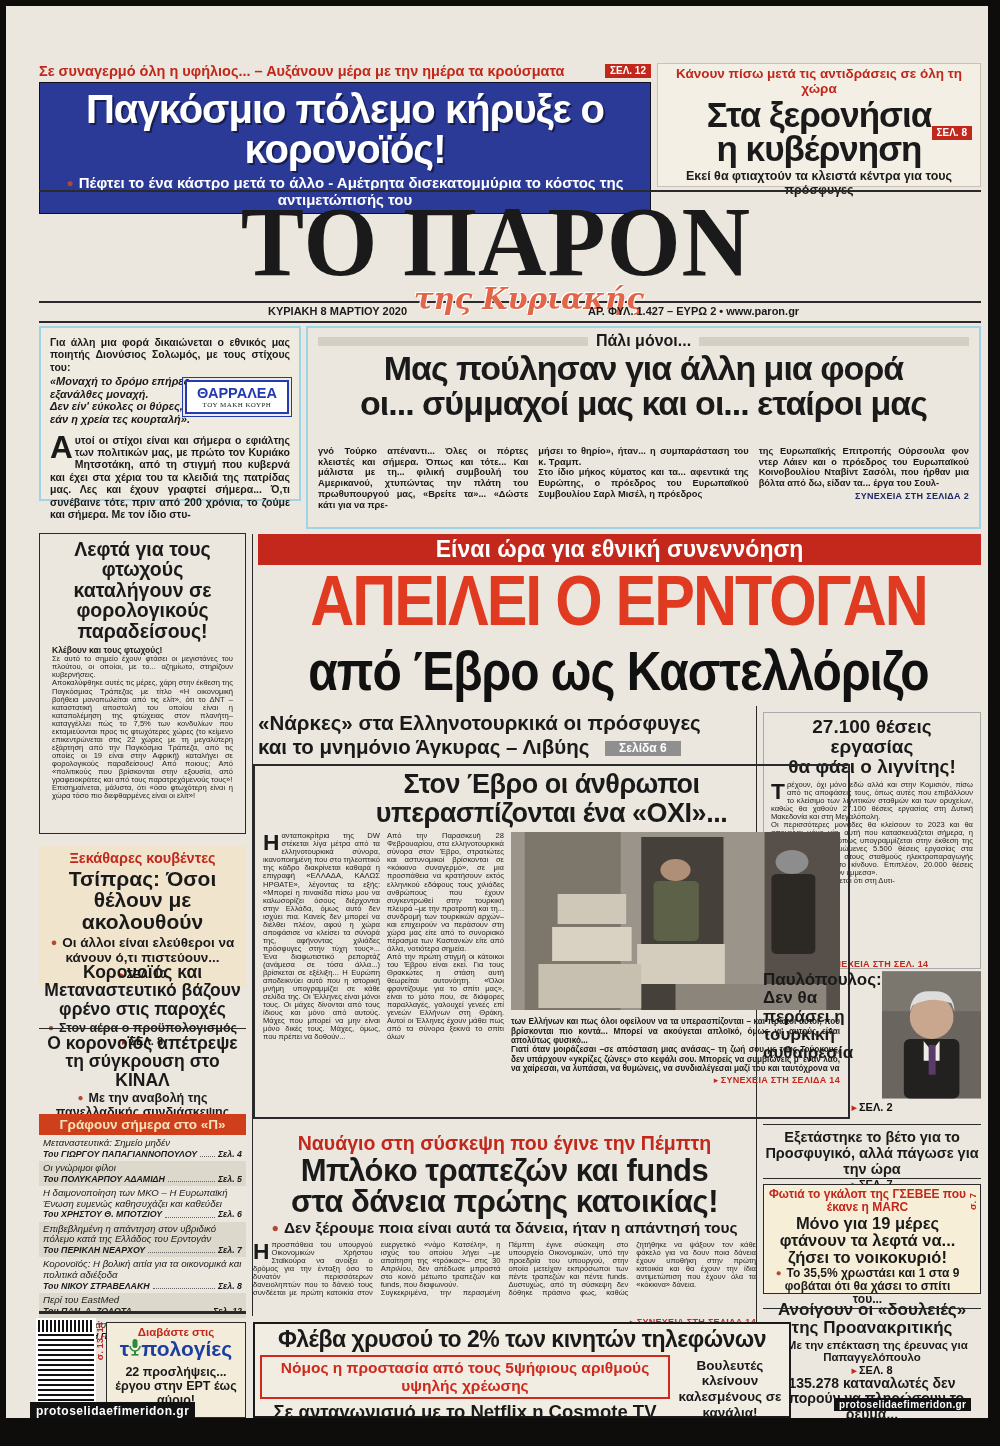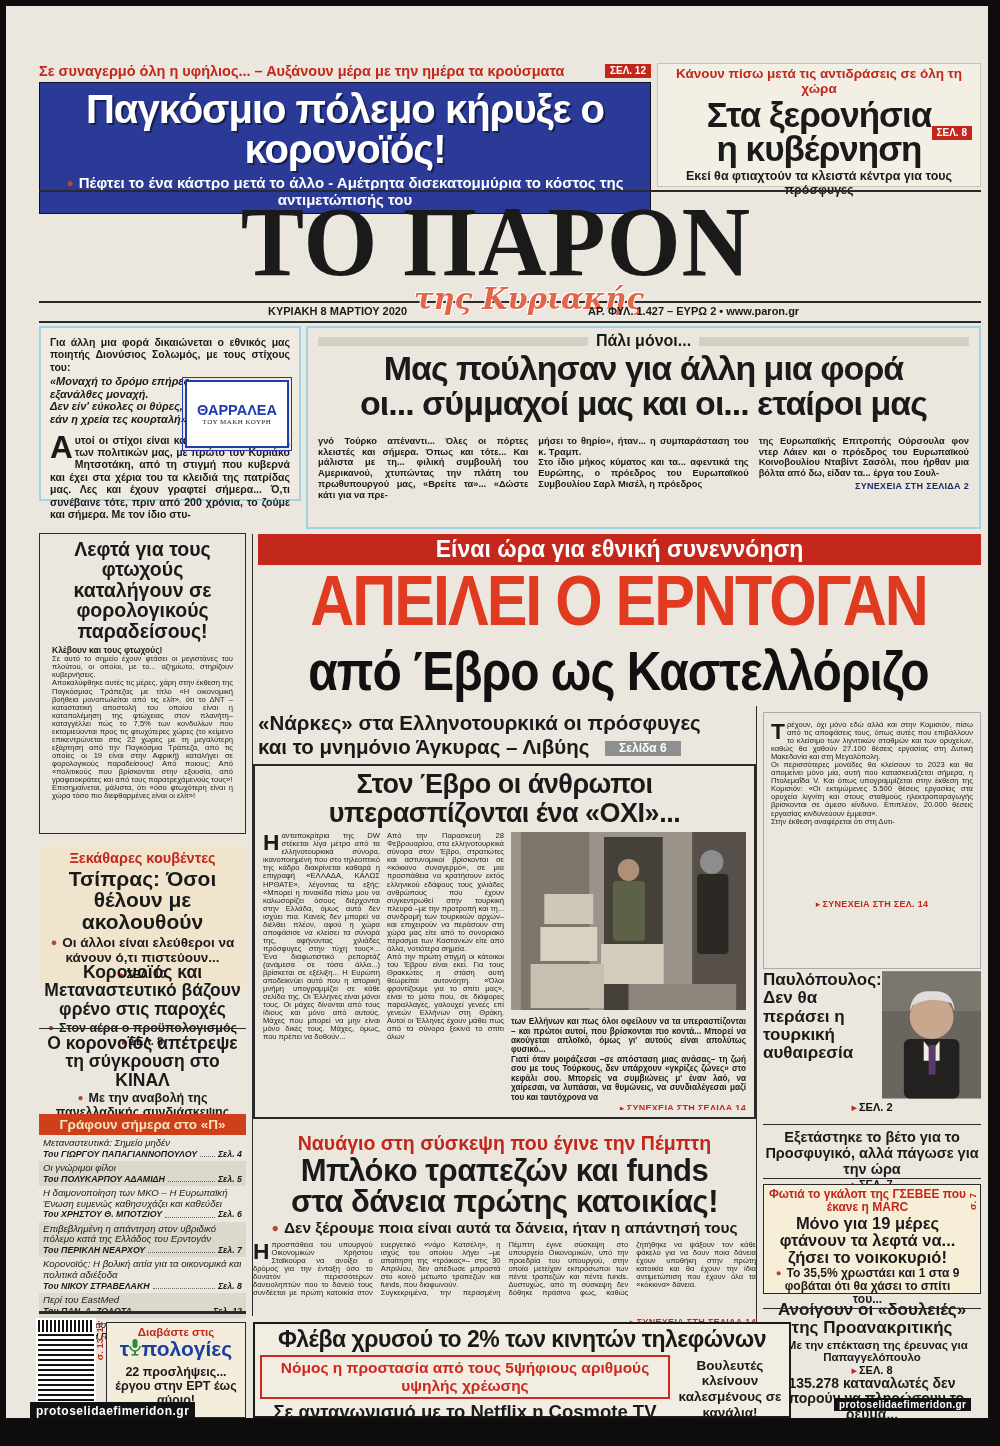--- a/index.html
+++ b/index.html
@@ -65,35 +65,35 @@
   <div class="abs b" style="left:262px;top:299px;font-size:11px;">ΚΥΡΙΑΚΗ 8 ΜΑΡΤΙΟΥ 2020</div>
   <div class="abs" style="left:408px;top:276px;font-family:'DejaVu Serif',serif;font-style:italic;font-weight:bold;font-size:29px;color:#e2654a;text-shadow:1px 1px 0 #fff,-1px -1px 0 #fff;">της Κυριακής</div>
   <div class="abs b" style="left:582px;top:299px;font-size:11px;">ΑΡ. ΦΥΛ. 1.427  –  ΕΥΡΩ 2 • www.paron.gr</div>
 
   <div class="abs" style="left:33px;top:320px;width:262px;height:175px;border:2px solid #9fd4e6;background:#efebe1;padding:8px 9px;box-sizing:border-box;">
     <div class="b jt" style="font-size:10.5px;line-height:1.18;">Για άλλη μια φορά δικαιώνεται ο εθνικός μας ποιητής Διονύσιος Σολωμός, με τους στίχους του:</div>
     <div class="b pre" style="font-size:11px;font-style:italic;line-height:1.15;margin-top:2px;width:150px;">«Μοναχή το δρόμο επήρες,
 εξανάλθες μοναχή.
 Δεν είν' εύκολες οι θύρες,
 εάν η χρεία τες κουρταλή».</div>
-    <div class="abs ctr" style="right:10px;top:52px;width:96px;border:2px solid #223bb0;outline:1px solid #223bb0;outline-offset:2px;background:#fff;padding:20px 2px;">
+    <div class="abs ctr" style="right:10px;top:52px;width:96px;border:2px solid #223bb0;outline:1px solid #223bb0;outline-offset:2px;background:#fff;padding:3px 2px;">
       <div style="color:#223bb0;font-weight:800;font-size:14.5px;">ΘΑΡΡΑΛΕΑ</div>
       <div style="font-size:7px;letter-spacing:.5px;font-family:'Liberation Serif',serif;">ΤΟΥ ΜΑΚΗ ΚΟΥΡΗ</div>
     </div>
     <div class="jt dropcap" style="font-size:10.5px;line-height:1.18;margin-top:8px;font-weight:bold;">Αυτοί οι στίχοι είναι και σήμερα ο εφιάλτης των πολιτικών μας, με πρώτο τον Κυριάκο Μητσοτάκη, από τη στιγμή που κυβερνά και έχει στα χέρια του τα κλειδιά της πατρίδας μας. Λες και έχουν γραφτεί σήμερα... Ό,τι συνέβαινε τότε, πριν από 200 χρόνια, το ζούμε και σήμερα. Με τον ίδιο στυ-</div>
   </div>
 
   <div class="abs" style="left:300px;top:320px;width:675px;height:203px;border:2px solid #9fd4e6;padding:4px 10px;box-sizing:border-box;">
     <div class="kickbars">
       <span class="b" style="font-size:16px;">Πάλι μόνοι...</span>
     </div>
     <div class="ctr" style="font-weight:800;font-size:34px;line-height:1.04;letter-spacing:-1px;margin-top:1px;">
       <span>Μας πούλησαν για άλλη μια φορά</span><br><span>οι... σύμμαχοί μας και οι... εταίροι μας</span>
     </div>
-    <div style="display:flex;gap:10px;margin-top:14px;justify-content:flex-end;">
+    <div style="display:flex;gap:10px;margin-top:24px;">
       <div class="jt pre" style="flex:1;font-size:9.3px;line-height:1.16;font-weight:bold;">γνό Τούρκο απέναντι... Όλες οι πόρτες κλειστές και σήμερα. Όπως και τότε... Και μάλιστα με τη... φιλική συμβουλή του Αμερικανού, χτυπώντας την πλάτη του πρωθυπουργού μας, «Βρείτε τα»... «Δώστε κάτι για να πρε-</div>
       <div class="jt pre" style="flex:1;font-size:9.3px;line-height:1.16;font-weight:bold;">μήσει το θηρίο», ήταν... η συμπαράσταση του κ. Τραμπ.
 Στο ίδιο μήκος κύματος και τα... αφεντικά της Ευρώπης, ο πρόεδρος του Ευρωπαϊκού Συμβουλίου Σαρλ Μισέλ, η πρόεδρος</div>
       <div style="flex:1;">
         <div class="jt pre" style="font-size:9.3px;line-height:1.16;font-weight:bold;">της Ευρωπαϊκής Επιτροπής Ούρσουλα φον ντερ Λάιεν και ο πρόεδρος του Ευρωπαϊκού Κοινοβουλίου Νταβίντ Σασόλι, που ήρθαν μια βόλτα από δω, είδαν τα... έργα του Σουλ-</div>
         <div class="cont-dark" style="text-align:right;margin-top:2px;">ΣΥΝΕΧΕΙΑ ΣΤΗ ΣΕΛΙΔΑ 2</div>
       </div>
     </div>
   </div>
 
@@ -112,27 +112,30 @@
   <div class="abs ctr" style="left:252px;top:528px;width:723px;background:#c4281c;color:#fff;font-weight:800;font-size:23px;padding:2px 0;">Είναι ώρα για εθνική συνεννόηση</div>
   <div class="abs ctr tallhead" style="left:250px;top:560px;width:725px;color:#e03a20;font-weight:800;font-size:61px;letter-spacing:-2px;line-height:1;">ΑΠΕΙΛΕΙ Ο ΕΡΝΤΟΓΑΝ</div>
   <div class="abs ctr tallhead" style="left:250px;top:638px;width:725px;color:#111;font-weight:800;font-size:48px;letter-spacing:-1px;line-height:1;">από Έβρο ως Καστελλόριζο</div>
   <div class="abs" style="left:252px;top:705px;width:496px;font-weight:800;font-size:20.5px;line-height:1.15;">
     <span>«Νάρκες» στα Ελληνοτουρκικά οι πρόσφυγες</span><br>
     <span>και το μνημόνιο Άγκυρας – Λιβύης</span>
     <span class="badge-gray" style="margin-left:10px;">Σελίδα 6</span>
   </div>
 
   <div class="abs" style="left:757px;top:706px;width:218px;height:257px;border:1px solid #aaa;padding:4px 7px;box-sizing:border-box;">
+    <div class="ctr" style="font-weight:800;font-size:19px;line-height:1.05;">
+      <span>27.100 θέσεις εργασίας</span><br><span>θα φάει ο λιγνίτης!</span>
+    </div>
     <div class="jt pre body-sm dropcap" style="margin-top:4px;height:178px;overflow:hidden;">Τρέχουν, όχι μόνο εδώ αλλά και στην Κομισιόν, πίσω από τις αποφάσεις τους, όπως αυτές που επιβάλλουν το κλείσιμο των λιγνιτικών σταθμών και των ορυχείων, καθώς θα χαθούν 27.100 θέσεις εργασίας στη Δυτική Μακεδονία και στη Μεγαλόπολη.
 Οι περισσότερες μονάδες θα κλείσουν το 2023 και θα απομείνει μόνο μία, αυτή που κατασκευάζεται σήμερα, η Πτολεμαΐδα V. Και όπως υπογραμμίζεται στην έκθεση της Κομισιόν: «Οι εκτιμώμενες 5.500 θέσεις εργασίας στα ορυχεία λιγνίτη και στους σταθμούς ηλεκτροπαραγωγής βρίσκονται σε άμεσο κίνδυνο. Επιπλέον, 20.000 θέσεις εργασίας κινδυνεύουν έμμεσα».
 Στην έκθεση αναφέρεται ότι στη Δυτι-</div>
     <div class="cont arr" style="text-align:center;"><span>ΣΥΝΕΧΕΙΑ ΣΤΗ ΣΕΛ. 14</span></div>
   </div>
 
-  <div class="abs" style="left:247px;top:758px;width:503px;height:355px;border:2px solid #2a2a2a;padding:4px 8px;box-sizing:border-box;">
+  <div class="abs" style="left:247px;top:758px;width:597px;height:355px;border:2px solid #2a2a2a;padding:4px 8px;box-sizing:border-box;">
     <div class="ctr" style="font-weight:800;font-size:27px;line-height:1.06;letter-spacing:-.5px;">
       <span>Στον Έβρο οι άνθρωποι</span><br><span>υπερασπίζονται ένα «ΟΧΙ»...</span>
     </div>
     <div style="display:flex;gap:7px;margin-top:5px;height:278px;overflow:hidden;">
       <div class="jt pre body-sm dropcap" style="width:117px;flex:none;">Η ανταποκρίτρια της DW στέκεται λίγα μέτρα από τα ελληνοτουρκικά σύνορα, ικανοποιημένη που στο τηλεοπτικό της κάδρο διακρίνεται καθαρά η επιγραφή «ΕΛΛΑΔΑ, ΚΑΛΩΣ ΗΡΘΑΤΕ», λέγοντας τα εξής: «Μπορεί η πινακίδα πίσω μου να καλωσορίζει όσους διέρχονται στην Ελλάδα, όμως αυτό δεν ισχύει πια. Κανείς δεν μπορεί να διέλθει πλέον, αφού η χώρα αποφάσισε να κλείσει τα σύνορά της, αφήνοντας χιλιάδες πρόσφυγες στην τύχη τους»... Ένα διαφωτιστικό ρεπορτάζ (ανάμεσα σε τόσα άλλα...) βρίσκεται σε εξέλιξη... Η Ευρώπη αποδεικνύει αυτό που η ιστορική μνήμη υπογραμμίζει σε κάθε σελίδα της. Οι Έλληνες είναι μόνοι τους. Οι μάχες δίνονται από τους ίδιους και μόνο από αυτούς. Μάχες που μπορεί να μην είναι μόνο δικές τους. Μάχες, όμως, που πρέπει να δοθούν...</div>
       <div class="jt pre body-sm" style="width:117px;flex:none;">Από την Παρασκευή 28 Φεβρουαρίου, στα ελληνοτουρκικά σύνορα στον Έβρο, στρατιώτες και αστυνομικοί βρίσκονται σε «κόκκινο συναγερμό», σε μια προσπάθεια να κρατήσουν εκτός ελληνικού εδάφους τους χιλιάδες ανθρώπους που έχουν συγκεντρωθεί στην τουρκική πλευρά –με την προτροπή και τη... συνδρομή των τουρκικών αρχών– και επιχειρούν να περάσουν στη χώρα μας είτε από το συνοριακό πέρασμα των Καστανιών είτε από άλλα, νοτιότερα σημεία.
 Από την πρώτη στιγμή οι κάτοικοι του Έβρου είναι εκεί. Για τους Θρακιώτες η στάση αυτή θεωρείται αυτονόητη. «Όλοι φροντίζουμε για το σπίτι μας», είναι το μότο που, σε διάφορες παραλλαγές, γαλουχεί γενεές επί γενεών Ελλήνων στη Θράκη. Αυτοί οι Έλληνες έχουν μάθει πως από τα σύνορα ξεκινά το σπίτι όλων</div>
       <div style="flex:1;">
         <svg width="100%" height="178" viewBox="0 0 240 178" preserveAspectRatio="none">
           <rect width="240" height="178" fill="#9a948a"></rect>

